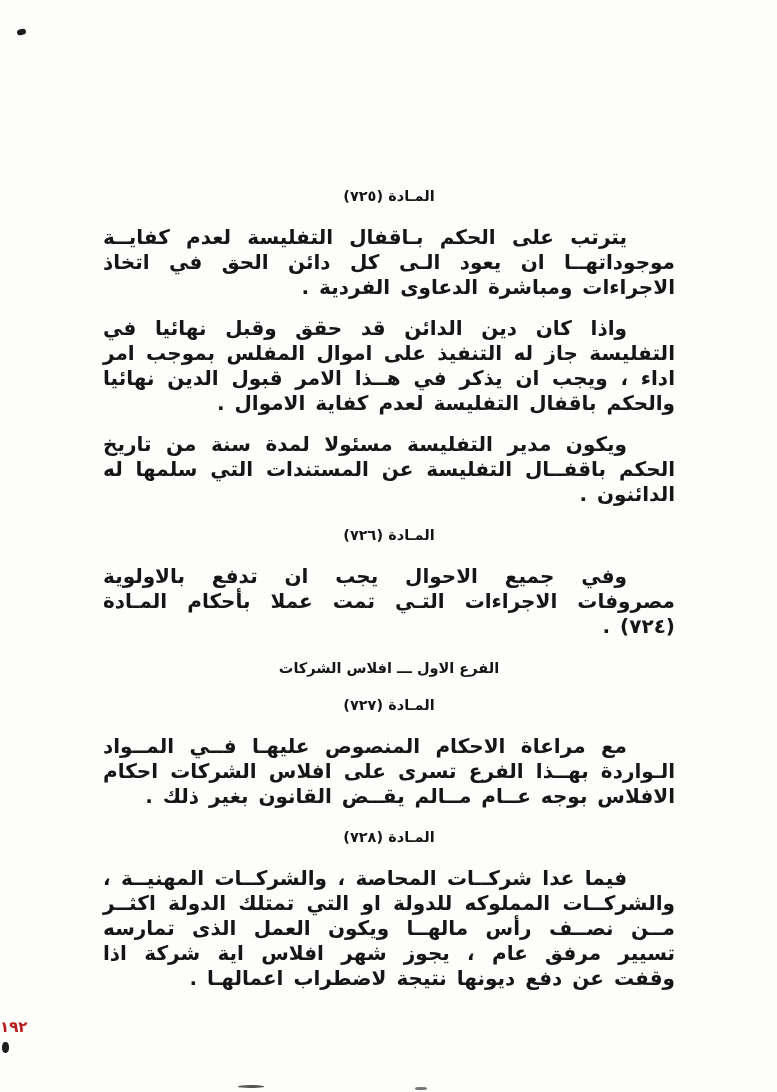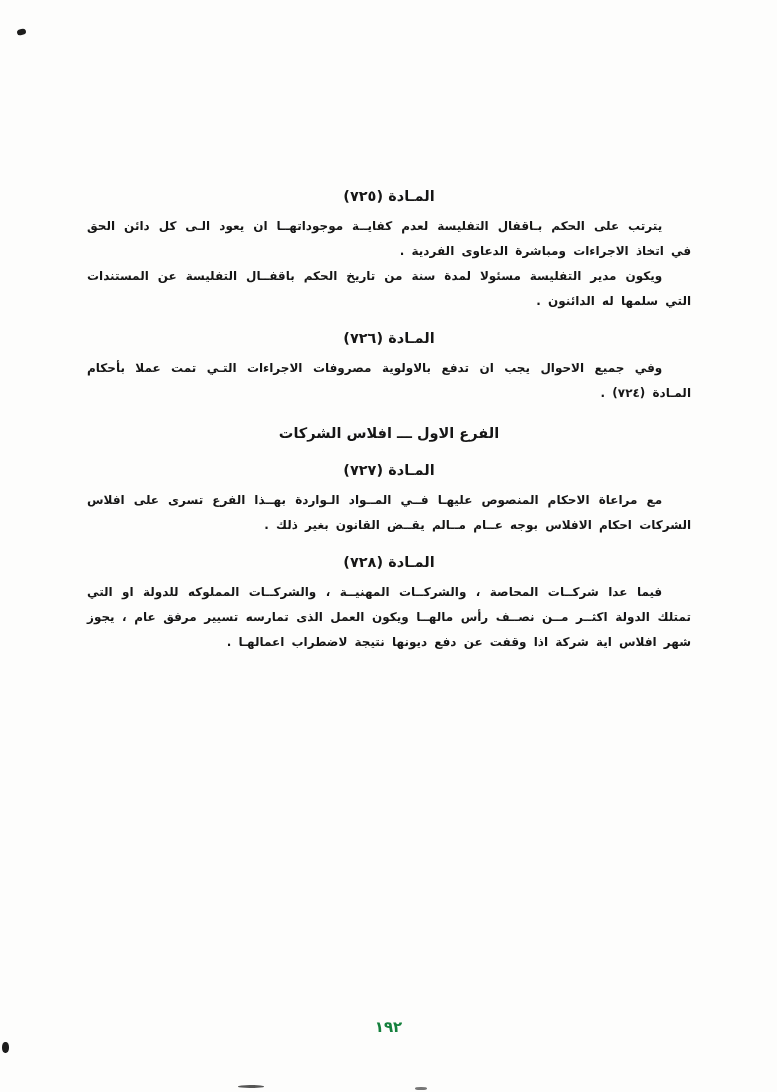--- a/index.html
+++ b/index.html
@@ -30,62 +30,63 @@
     font-weight: 700;
     line-height: 25px;
     margin: 12px 0 5px 0;
   }
   .article-heading.first {
     margin-top: 0;
   }
   .para {
     direction: rtl;
     text-align: justify;
-    font-size: 12px;
+    font-size: 20px;
     font-weight: 700;
     line-height: 25px;
     text-indent: 2.4em;
     word-spacing: 3px;
-    margin: 0;
+    margin: 16px;
   }
   .chapter-block {
     margin-top: 14px;
   }
   .chapter-line {
     text-align: center;
     font-size: 14.5px;
     font-weight: 700;
     line-height: 26px;
     margin: 0;
   }
   .page-number {
     position: absolute;
     bottom: 56px;
     left: 0;
     width: 100%;
-    text-align: center;
+    text-align: left;
     font-size: 15px;
     font-weight: 700;
-    color: #15803d;
+    color: #b91c1c;
   }
   .speck {
     position: absolute;
     background: #1d1d1d;
     border-radius: 45%;
   }
 </style>
 </head>
 <body>
 
 <div class="page">
 
   <div class="content">
 
     <h3 class="article-heading first">المـادة (٧٢٥)</h3>
     <p class="para">يترتب على الحكم بـاقفال التفليسة لعدم كفايــة موجوداتهــا ان يعود الـى كل دائن الحق في اتخاذ الاجراءات ومباشرة الدعاوى الفردية .</p>
+    <p class="para">واذا كان دين الدائن قد حقق وقبل نهائيا في التفليسة جاز له التنفيذ على اموال المفلس بموجب امر اداء ، ويجب ان يذكر في هــذا الامر قبول الدين نهائيا والحكم باقفال التفليسة لعدم كفاية الاموال .</p>
     <p class="para">ويكون مدير التفليسة مسئولا لمدة سنة من تاريخ الحكم باقفــال التفليسة عن المستندات التي سلمها له الدائنون .</p>
 
     <h3 class="article-heading">المـادة (٧٢٦)</h3>
     <p class="para">وفي جميع الاحوال يجب ان تدفع بالاولوية مصروفات الاجراءات التـي تمت عملا بأحكام المـادة (٧٢٤) .</p>
 
     <div class="chapter-block">
       <p class="chapter-line">الفرع الاول ـــ افلاس الشركات</p>
     </div>
 
     <h3 class="article-heading">المـادة (٧٢٧)</h3>

